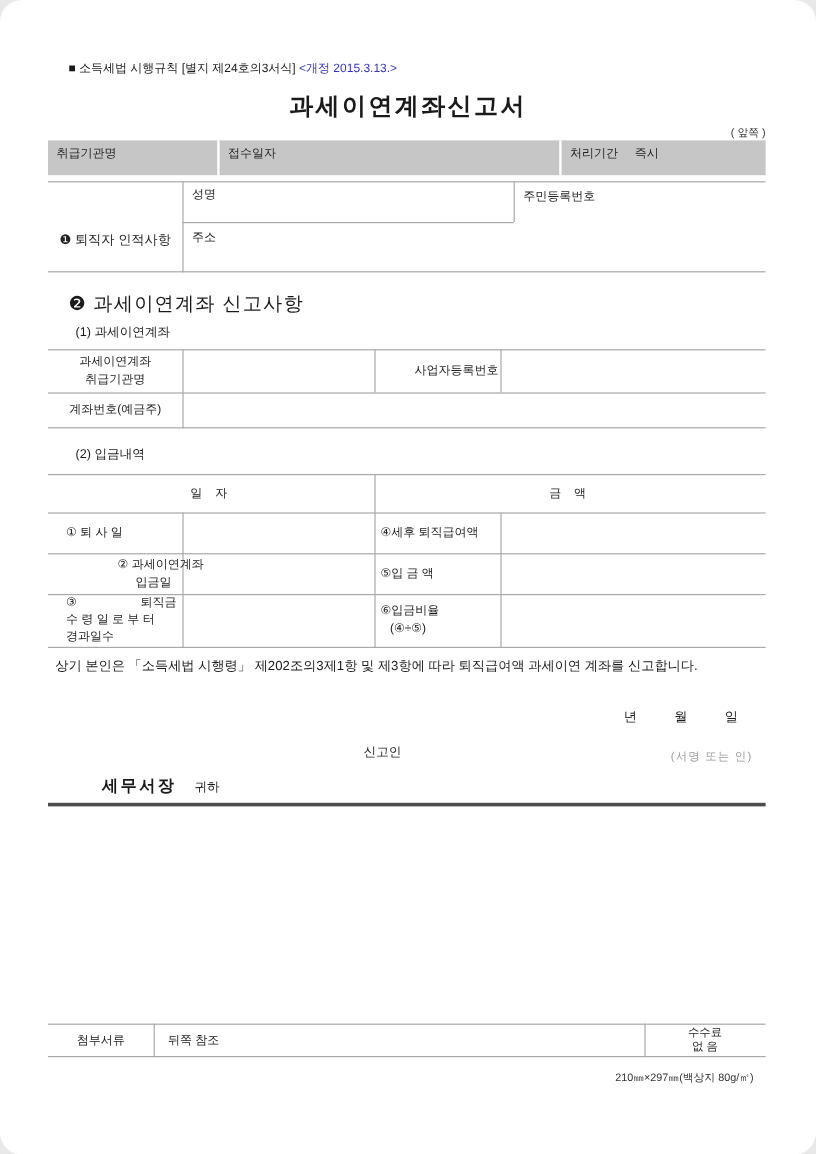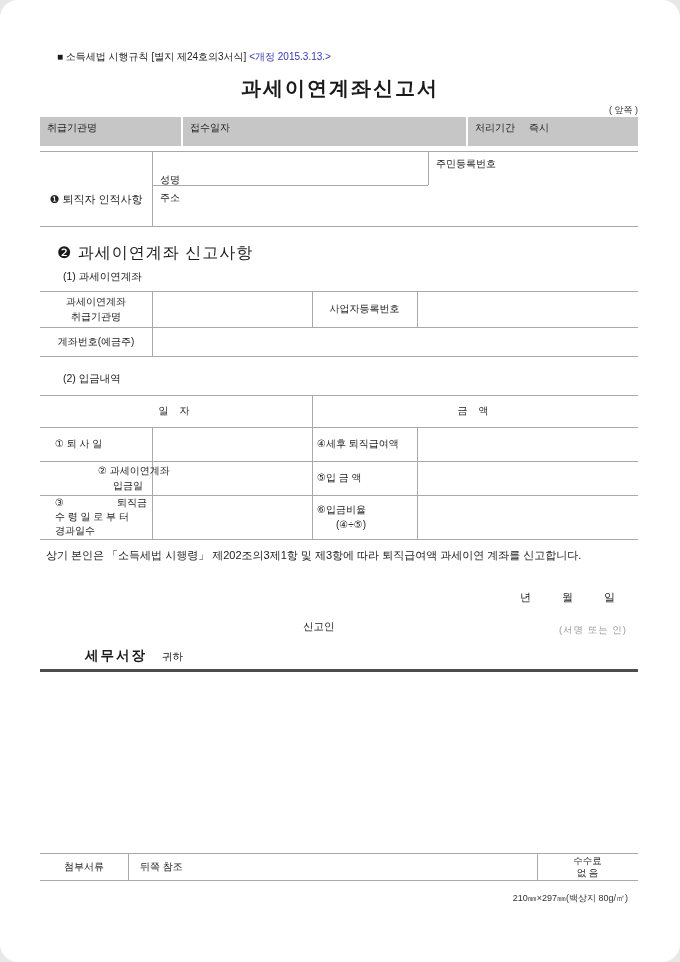--- a/index.html
+++ b/index.html
@@ -62,21 +62,21 @@
     </div>
   </div>
 
   <div class="tbl" style="top:151px;height:76px;">
     <div class="hline" style="top:0;left:0;width:598px;"></div>
     <div class="hline" style="top:75px;left:0;width:598px;"></div>
     <div class="vline" style="left:112px;top:0;height:76px;"></div>
     <div class="vline" style="left:388px;top:0;height:34px;"></div>
     <div class="hline" style="top:34px;left:112px;width:276px;"></div>
     <div class="cell-center" style="left:0;top:0;width:112px;height:96px;font-size:11px;">❶ 퇴직자 인적사항</div>
-    <div class="cell-label" style="left:120px;top:22px;">성명</div>
+    <div class="cell-label" style="left:120px;top:4px;">성명</div>
     <div class="cell-label" style="left:396px;top:6px;">주민등록번호</div>
     <div class="cell-label" style="left:120px;top:40px;">주소</div>
     <div class="blank-field" style="left:155px;top:1px;width:230px;height:32px;"></div>
     <div class="blank-field" style="left:465px;top:1px;width:130px;height:32px;"></div>
     <div class="blank-field" style="left:150px;top:36px;width:440px;height:38px;"></div>
   </div>
 
   <div class="abs sec-head" style="top:243px;">❷ 과세이연계좌  신고사항</div>
 
   <div class="abs sub-head" style="top:270px;">(1) 과세이연계좌</div>
@@ -85,21 +85,21 @@
     <div class="hline" style="top:0;left:0;width:598px;"></div>
     <div class="hline" style="top:65px;left:0;width:598px;"></div>
     <div class="hline" style="top:36px;left:0;width:598px;"></div>
     <div class="vline" style="left:112px;top:0;height:66px;"></div>
     <div class="vline" style="left:272px;top:0;height:36px;"></div>
     <div class="vline" style="left:377px;top:0;height:36px;"></div>
     <div class="cell-center two-line" style="left:0;top:0;width:112px;height:36px;flex-direction:column;justify-content:center;">
       <span>과세이연계좌</span>
       <span>취급기관명</span>
     </div>
-    <div class="cell-center" style="left:272px;top:0;width:105px;height:36px;">사업자등록번호</div>
+    <div class="cell-center" style="left:272px;top:0;width:105px;height:36px;padding-left:16px;">사업자등록번호</div>
     <div class="cell-center two-line" style="left:0;top:36px;width:112px;height:29px;justify-content:center;">
       <span>계좌번호</span>
       <span>(예금주)</span>
     </div>
     <div class="blank-field" style="left:113px;top:1px;width:158px;height:34px;"></div>
     <div class="blank-field" style="left:378px;top:1px;width:218px;height:34px;"></div>
     <div class="blank-field" style="left:113px;top:37px;width:483px;height:27px;"></div>
   </div>
 
   <div class="abs sub-head" style="top:372px;">(2) 입금내역</div>
@@ -138,21 +138,21 @@
           <span>③</span>
           <span>퇴직금</span>
         </span>
         <span style="display:block;">수 령 일 로 부 터</span>
         <span style="display:block;">경과일수</span>
       </span>
     </div>
     <div class="cell-flex two-line" style="left:277px;top:100px;height:44px;">
       <span style="display:block;">
         <span style="display:block;">⑥입금비율</span>
-        <span style="display:block;padding-left:8px;margin-left:11px;">(④÷⑤)</span>
+        <span style="display:block;padding-left:8px;">(④÷⑤)</span>
       </span>
     </div>
     <div class="blank-field" style="left:113px;top:101px;width:158px;height:42px;"></div>
     <div class="blank-field" style="left:378px;top:101px;width:218px;height:42px;"></div>
   </div>
 
   <div class="abs declaration">상기 본인은  「소득세법 시행령」  제202조의3제1항 및 제3항에 따라 퇴직급여액 과세이연 계좌를 신고합니다.</div>
 
   <div class="abs date-line">
     <span>년</span>

